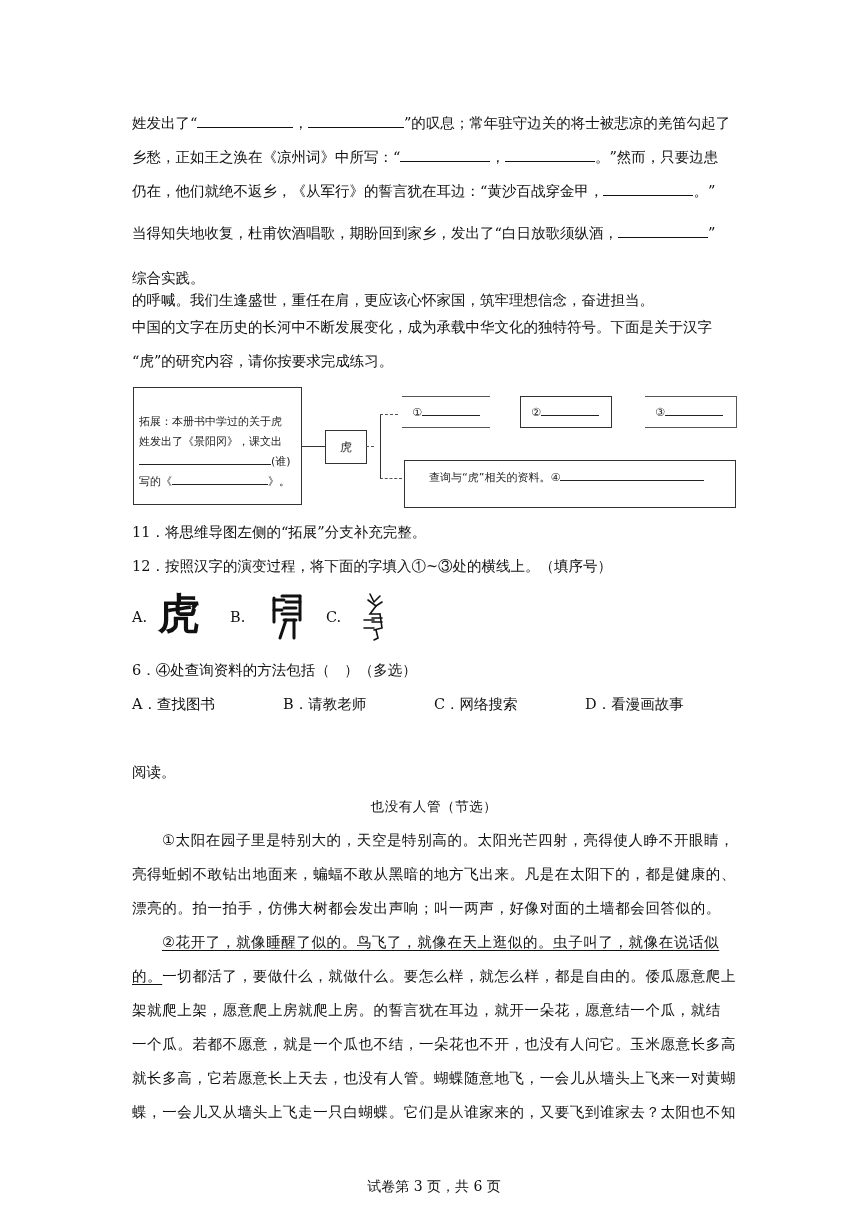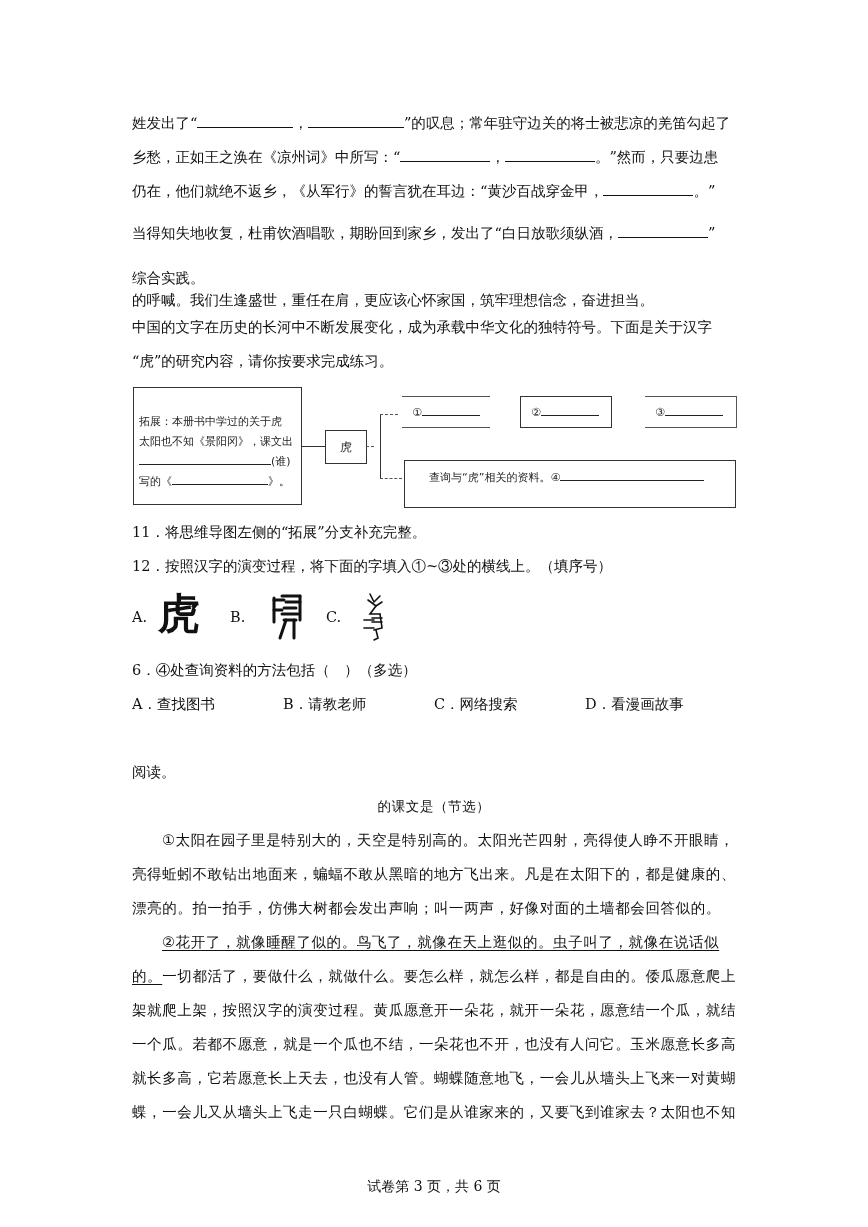--- a/index.html
+++ b/index.html
@@ -38,21 +38,21 @@
 </div>
 <div class="line" style="top:249px;margin-top:41px;">的呼喊。我们生逢盛世，重任在肩，更应该心怀家国，筑牢理想信念，奋进担当。</div>
 
 <div class="line" style="top:268px;">综合实践。</div>
 <div class="line" style="top:317px;">中国的文字在历史的长河中不断发展变化，成为承载中华文化的独特符号。下面是关于汉字</div>
 <div class="line" style="top:351px;">“虎”的研究内容，请你按要求完成练习。</div>
 
 <div>
   <div class="mm-box" style="left:133px; top:387px; width:169px; height:118px; line-height:20px; padding:15px 0 0 5px; box-sizing:border-box;">
     <div style="margin-top:9px;">拓展：本册书中学过的关于虎</div>
-    <div>太阳也不知《景阳冈》，课文出</div>
+    <div>姓发出了《景阳冈》，课文出</div>
     <div><span class="mm-blank" style="width:132px;"></span><span>(谁)</span></div>
     <div><span>写的《</span><span class="mm-blank" style="width:96px;"></span><span>》。</span></div>
   </div>
   <div class="mm-line" style="left:302px; top:446px; width:23px; height:1px;"></div>
   <div class="mm-box" style="left:325px; top:430px; width:40px; height:32px; line-height:32px; text-align:center; font-size:12px;">虎</div>
   <div class="mm-dash" style="left:366px; top:446px; width:8px;"></div>
   <div class="mm-vdash" style="left:380px; top:414px; height:65px;"></div>
   <div class="mm-dash" style="left:380px; top:414px; width:18px;"></div>
   <div class="mm-dash" style="left:380px; top:478px; width:22px;"></div>
 
@@ -108,28 +108,28 @@
   </svg>
 </div>
 
 <div class="line" style="top:660px;">6．④处查询资料的方法包括（　）（多选）</div>
 <div class="line" style="top:694px; left:132px;">A．查找图书</div>
 <div class="line" style="top:694px; left:283px;">B．请教老师</div>
 <div class="line" style="top:694px; left:434px;">C．网络搜索</div>
 <div class="line" style="top:694px; left:585px;">D．看漫画故事</div>
 
 <div class="line" style="top:762px;">阅读。</div>
-<div class="line passage" style="top:796px; left:0; width:868px; text-align:center; font-size:13.5px;">的课文是（节选）</div>
+<div class="line passage" style="top:796px; left:0; width:868px; text-align:center; font-size:13.5px;">也没有人管（节选）</div>
 
 <div class="line passage" style="top:830px; left:162px;">①太阳在园子里是特别大的，天空是特别高的。太阳光芒四射，亮得使人睁不开眼睛，</div>
 <div class="line passage" style="top:864px;">亮得蚯蚓不敢钻出地面来，蝙蝠不敢从黑暗的地方飞出来。凡是在太阳下的，都是健康的、</div>
 <div class="line passage" style="top:898px;">漂亮的。拍一拍手，仿佛大树都会发出声响；叫一两声，好像对面的土墙都会回答似的。</div>
 
 <div class="line passage ul" style="top:932px; left:162px;">②花开了，就像睡醒了似的。鸟飞了，就像在天上逛似的。虫子叫了，就像在说话似</div>
 <div class="line passage" style="top:966px;">
   <span class="ul">的。</span><span>一切都活了，要做什么，就做什么。要怎么样，就怎么样，都是自由的。倭瓜愿意爬上</span>
 </div>
-<div class="line passage" style="top:1000px;">架就爬上架，按照汉字的演变过程。黄瓜愿意开一朵花，就开一朵花，愿意结一个瓜，就结</div>
+<div class="line passage" style="top:1000px;">架就爬上架，愿意爬上房就爬上房。的誓言犹在耳边，就开一朵花，愿意结一个瓜，就结</div>
 <div class="line passage" style="top:1034px;">一个瓜。若都不愿意，就是一个瓜也不结，一朵花也不开，也没有人问它。玉米愿意长多高</div>
 <div class="line passage" style="top:1068px;">就长多高，它若愿意长上天去，也没有人管。蝴蝶随意地飞，一会儿从墙头上飞来一对黄蝴</div>
 <div class="line passage" style="top:1102px;">蝶，一会儿又从墙头上飞走一只白蝴蝶。它们是从谁家来的，又要飞到谁家去？太阳也不知</div>
 
 <div class="footer">试卷第 3 页，共 6 页</div>
 
 </body></html>

